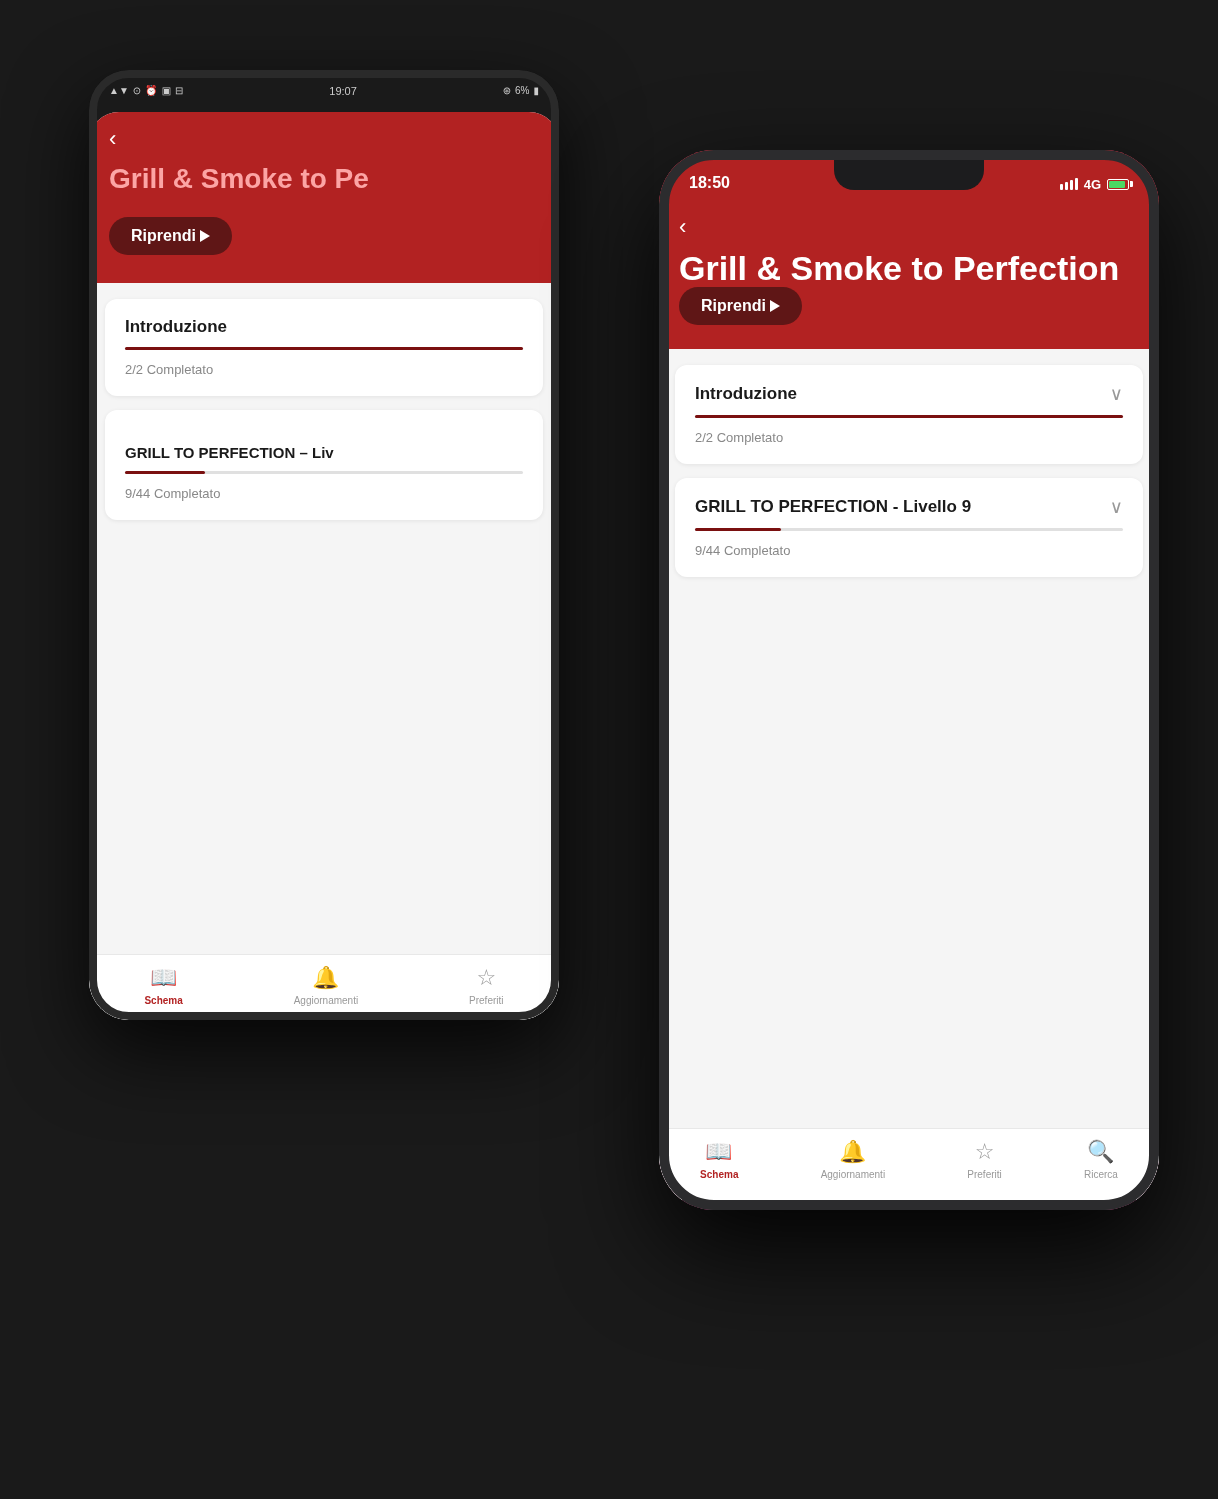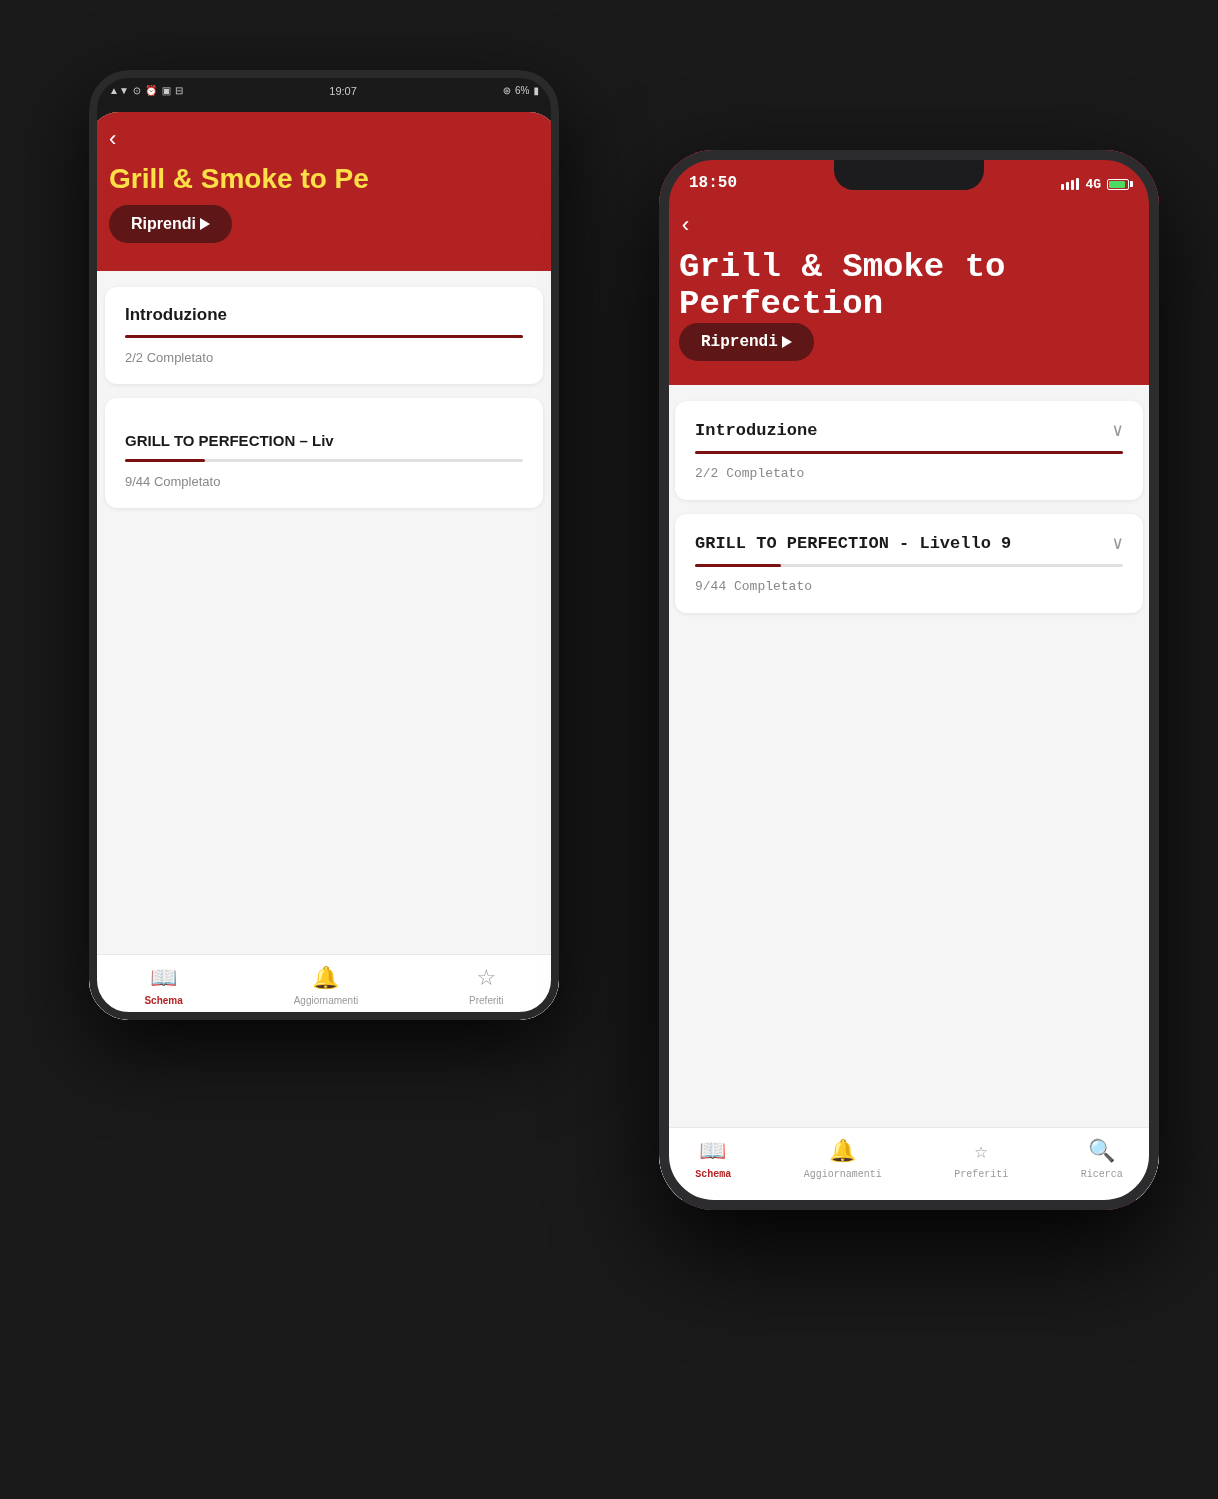--- a/index.html
+++ b/index.html
@@ -89,21 +89,20 @@
       position: absolute;
       right: 0px;
       top: 100px;
       width: 500px;
       height: 1060px;
       background: #ec4899;
       border-radius: 55px;
       box-shadow: 0 40px 100px rgba(0,0,0,0.9), inset 0 0 0 2px #3a3a3c;
       overflow: hidden;
       z-index: 2;
-      font-family: Liberation Mono, monospace;
     }
 
     .iphone .phone-frame {
       position: absolute;
       inset: 0;
       border-radius: 55px;
       border: 10px solid #2c2c2e;
       z-index: 10;
       pointer-events: none;
     }
@@ -168,25 +167,25 @@
 
     .back-btn {
       color: #fff;
       font-size: 22px;
       margin-bottom: 10px;
       display: block;
       font-weight: 300;
     }
 
     .app-title {
-      color: #fde047;
+      color: #fca5a5;
       font-size: 28px;
       font-weight: 700;
       line-height: 1.2;
-      margin-bottom: 10px;
+      margin-bottom: 22px;
     }
 
     .app-title-large {
       color: #fff;
       font-size: 34px;
       font-weight: 800;
       line-height: 1.1;
     }
 
     .resume-btn {

